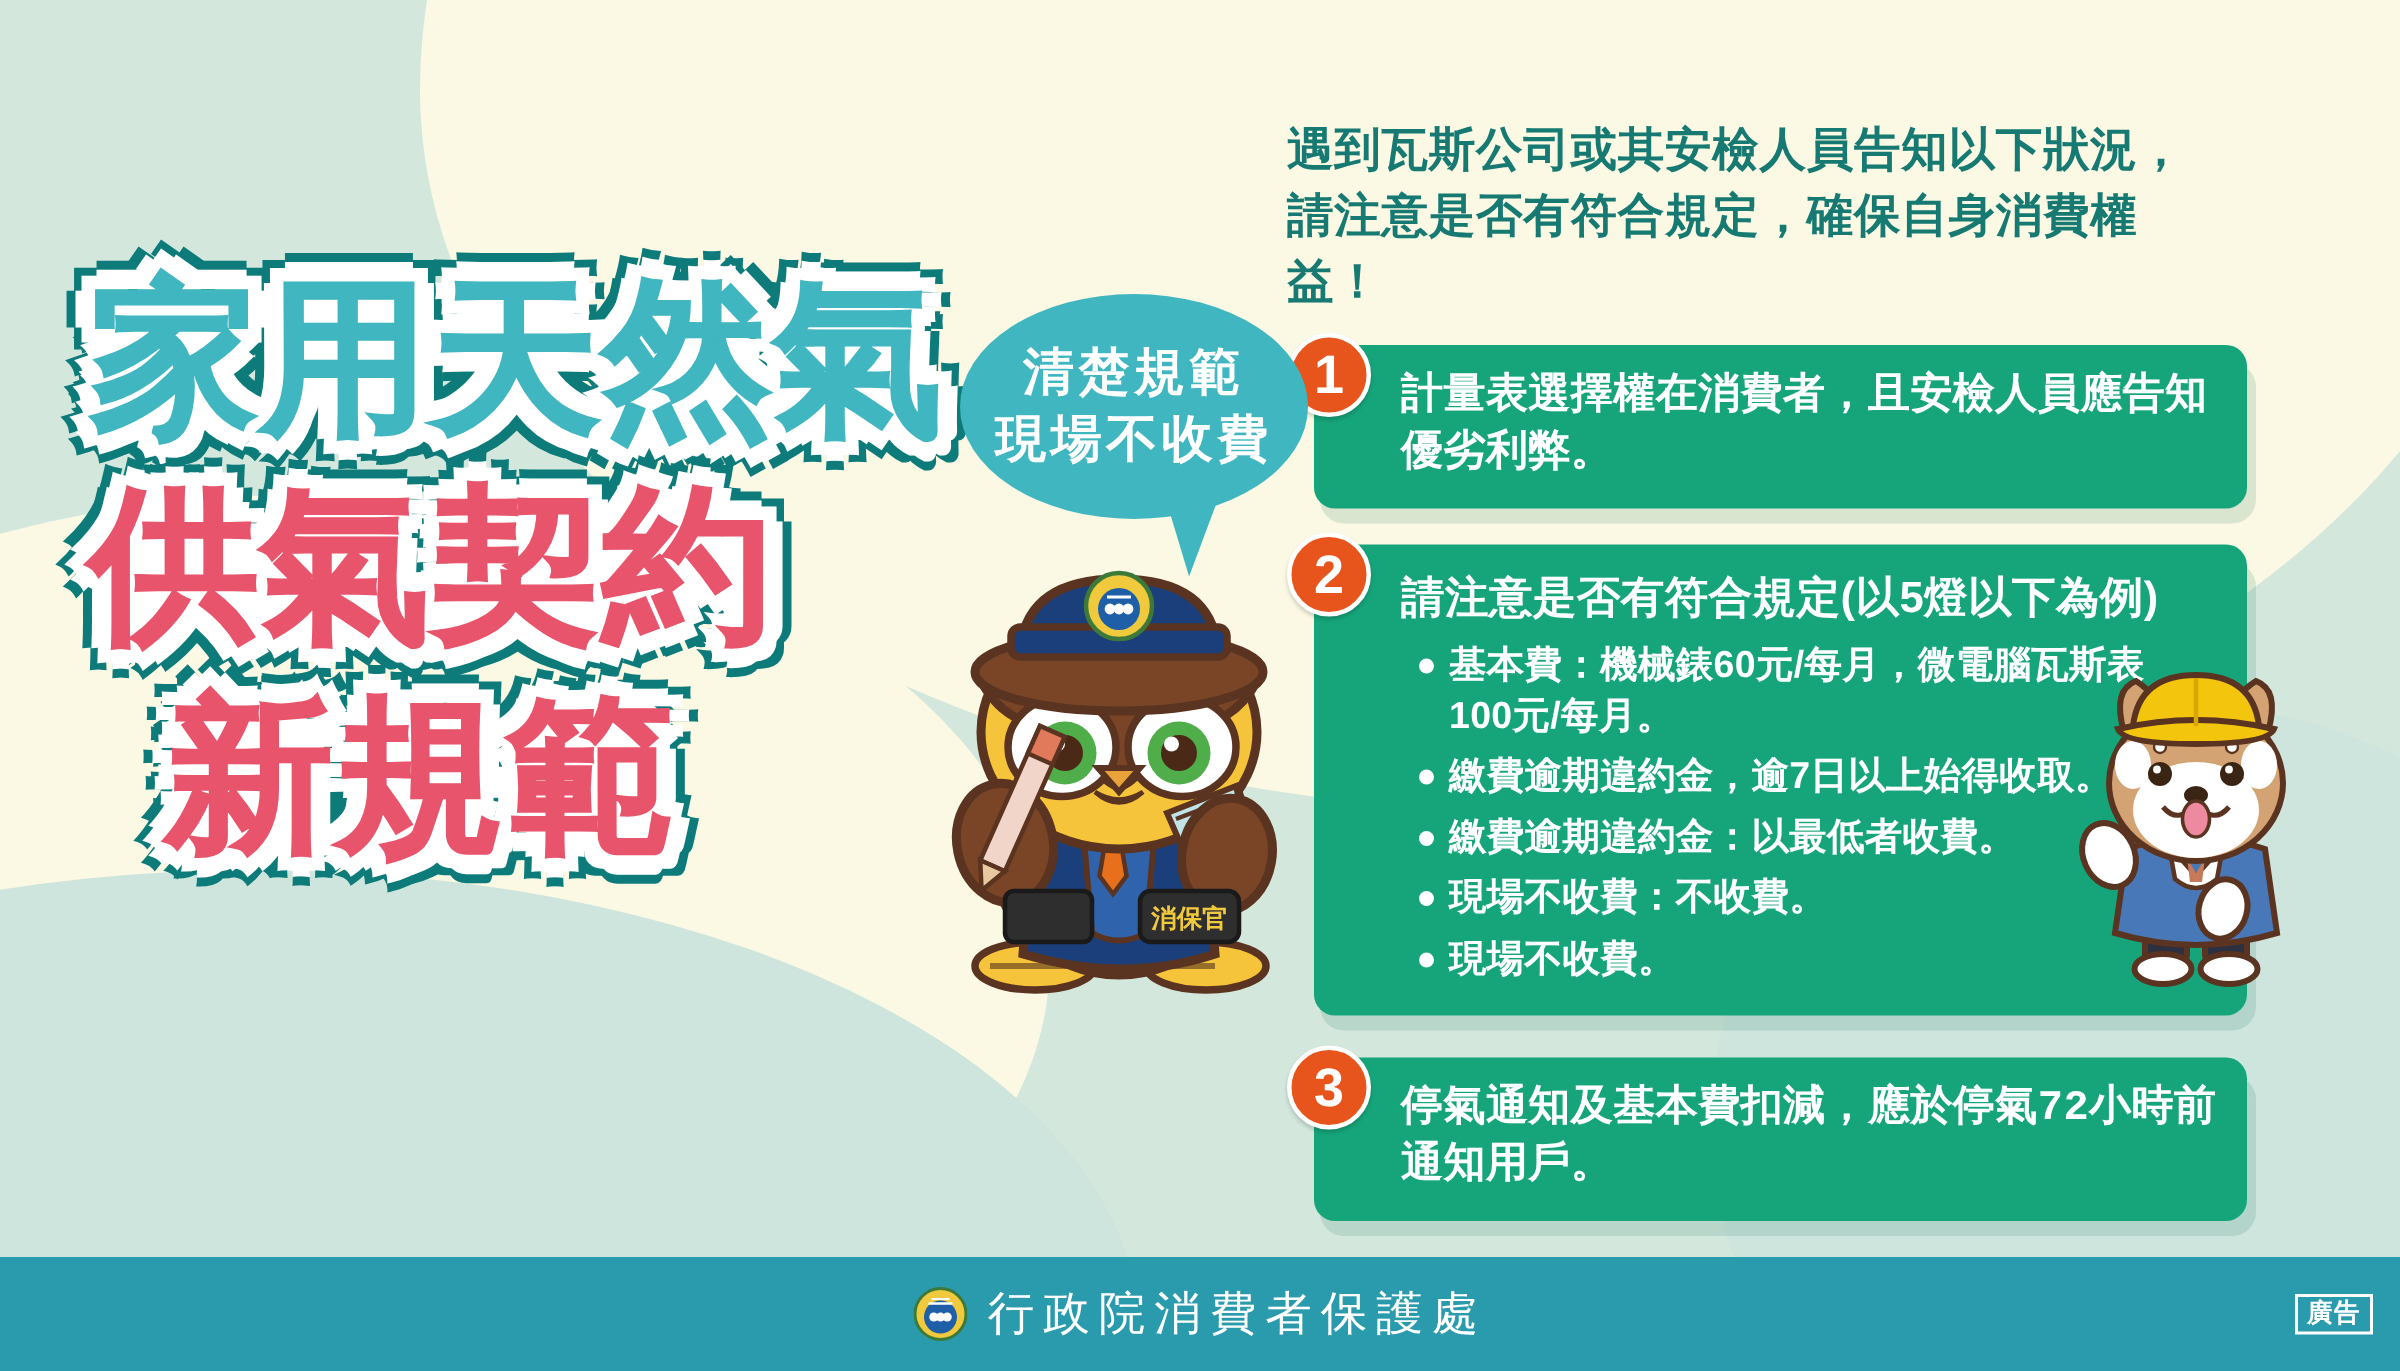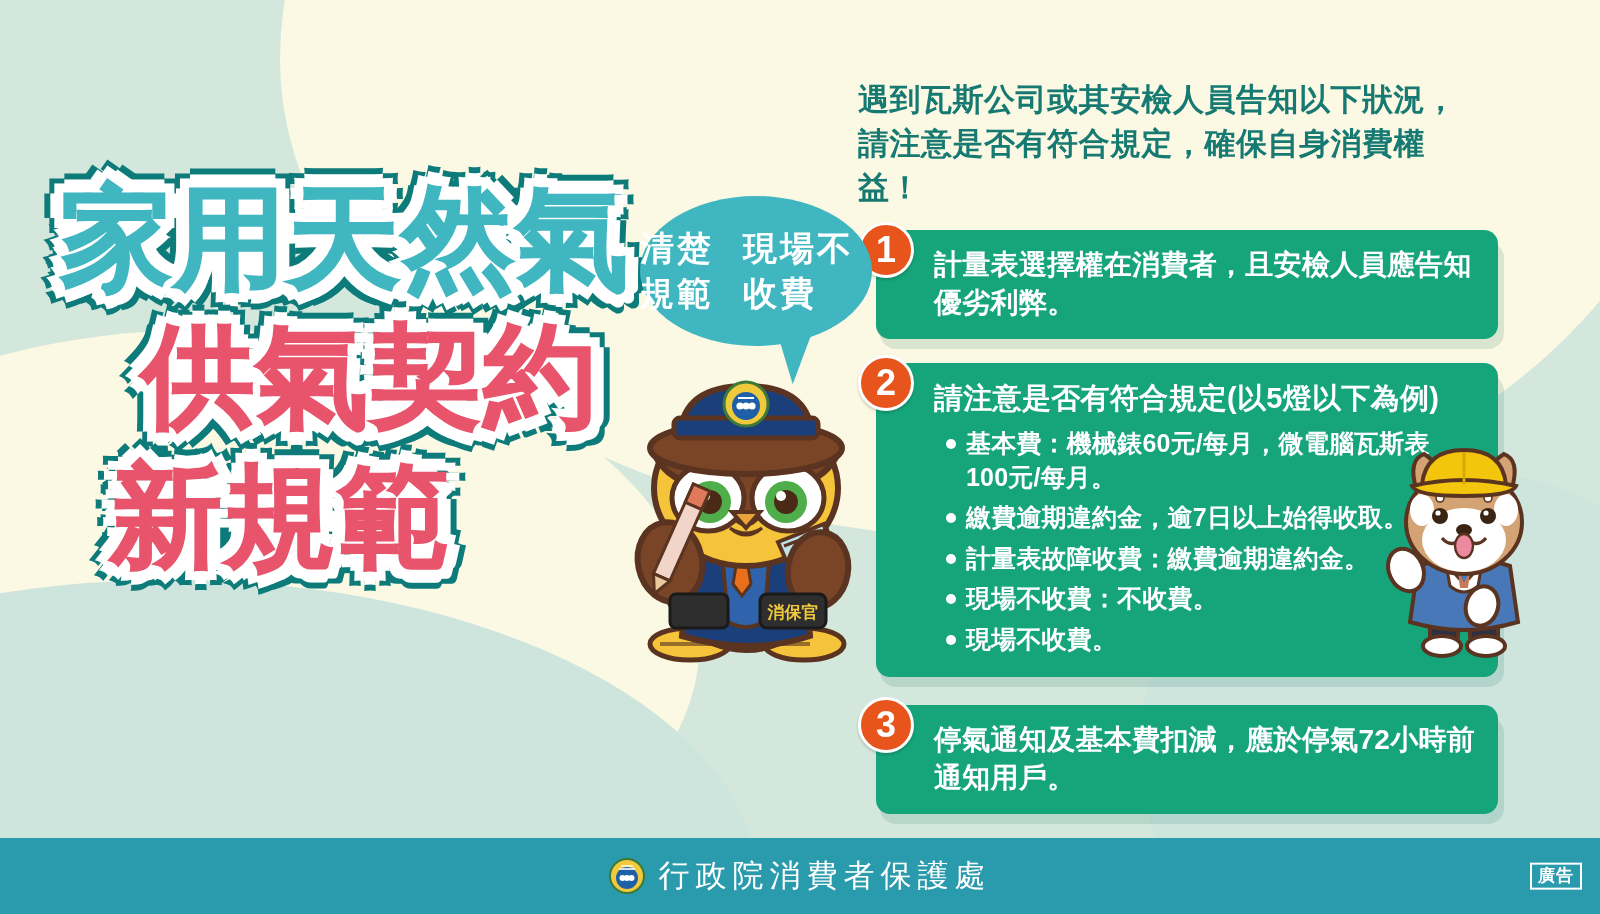--- a/index.html
+++ b/index.html
@@ -74,32 +74,32 @@
   }
   .title-line-2, .title-line-3 {
     color: #e8546b;
     -webkit-text-stroke: 2px #e8546b;
     text-shadow:
       -14px 0 0 #fff, 14px 0 0 #fff, 0 -14px 0 #fff, 0 14px 0 #fff,
       -10px -10px 0 #fff, 10px -10px 0 #fff, -10px 10px 0 #fff, 10px 10px 0 #fff,
       -20px 0 0 #0d7b7a, 20px 0 0 #0d7b7a, 0 -20px 0 #0d7b7a, 0 20px 0 #0d7b7a,
       -15px -15px 0 #0d7b7a, 15px -15px 0 #0d7b7a, -15px 15px 0 #0d7b7a, 15px 15px 0 #0d7b7a;
   }
-  .title-line-2 { margin-top: 16px; text-align: center; }
+  .title-line-2 { margin-top: 16px; }
   .title-line-3 { margin-top: 18px; margin-left: 50px; }
 
   
   .bubble {
     position: absolute;
     left: 640px; top: 196px;
     width: 232px; height: 150px;
     background: #3fb6c0;
     border-radius: 50%;
     z-index: 7;
-    display: flex; 
+    display: flex; flex-direction: column;
     align-items: center; justify-content: center;
   }
   .bubble-line {
     color: #ffffff;
     font-size: 34px;
     font-weight: bold;
     letter-spacing: 3px;
     line-height: 1.32;
   }
   .bubble-tail {
@@ -165,20 +165,21 @@
     font-weight: bold;
     display: flex; align-items: center; justify-content: center;
     z-index: 3;
   }
   .item-text {
     color: #ffffff;
     font-size: 28px;
     font-weight: bold;
     line-height: 1.34;
     letter-spacing: 0.3px;
+    font-family: Liberation Mono, monospace;
   }
   .item-heading {
     color: #ffffff;
     font-size: 29px;
     font-weight: bold;
     letter-spacing: 0.3px;
     margin-bottom: 8px;
   }
   .bullets { list-style: none; padding-left: 10px; }
   .bullets li {
@@ -378,21 +379,21 @@
     </div>
 
     <div class="item item-2">
       <div class="item-shadow"></div>
       <div class="item-box">
         <div class="item-num">2</div>
         <div class="item-heading">請注意是否有符合規定(以5燈以下為例)</div>
         <ul class="bullets">
           <li>基本費：機械錶60元/每月，微電腦瓦斯表100元/每月。</li>
           <li>繳費逾期違約金，逾7日以上始得收取。</li>
-          <li>計量表故障收費：繳費逾期違約金。</li>
+          <li>繳費逾期違約金：以最低者收費。</li>
           <li>現場不收費：不收費。</li>
           <li>現場不收費。</li>
         </ul>
       </div>
     </div>
 
     <div class="item item-3">
       <div class="item-shadow"></div>
       <div class="item-box">
         <div class="item-num">3</div>

